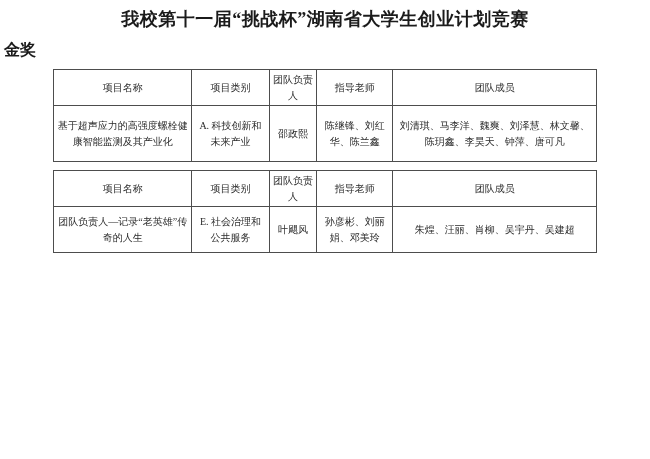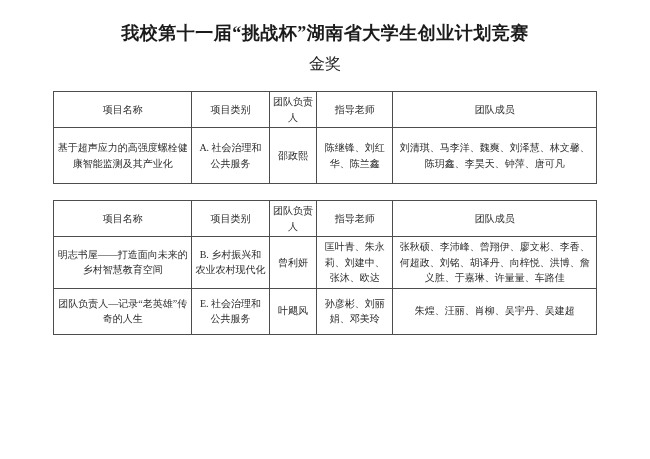--- a/index.html
+++ b/index.html
@@ -7,39 +7,38 @@
     position: relative;
     width: 650px;
     height: 459px;
     background: #ffffff;
     overflow: hidden;
     font-family: "Liberation Serif", "DejaVu Serif", serif;
     color: #222222;
   }
   .doc-title {
     margin: 0;
-    padding-top: 21px;
+    padding-top: 7px;
     text-align: center;
     font-size: 18px;
     font-weight: bold;
     letter-spacing: 0.5px;
     color: #1b1b1b;
   }
   .section-heading {
     margin: 4px;
-    text-align: center;
     font-size: 16px;
-    font-weight: normal;
+    font-weight: bold;
     color: #1b1b1b;
   }
   .heading-gold { margin-top: 9px; }
   .heading-bronze { margin-top: 14px; }
   table.award-table {
     width: 544px;
-    margin: 16px auto;
+    margin: 8px auto;
     border-collapse: collapse;
     table-layout: fixed;
   }
   .table-gold { margin-top: 17px; }
   .table-bronze { margin-top: 9px; }
   .award-table th, .award-table td {
     border: 1px solid #4d4d4d;
     font-size: 10px;
     font-weight: normal;
     text-align: center;
@@ -82,21 +81,21 @@
         <th>项目名称</th>
         <th>项目类别</th>
         <th>团队负责人</th>
         <th>指导老师</th>
         <th>团队成员</th>
       </tr>
     </thead>
     <tbody>
       <tr class="h56">
         <td>基于超声应力的高强度螺栓健康智能监测及其产业化</td>
-        <td>A. 社会治理和公共服务</td>
+        <td>A. 科技创新和未来产业</td>
         <td>邵政熙</td>
         <td>陈继锋、刘红华、陈兰鑫</td>
         <td>刘清琪、马李洋、魏爽、刘泽慧、林文馨、陈玥鑫、李昊天、钟萍、唐可凡</td>
       </tr>
     </tbody>
   </table>
 
 
   <table class="award-table table-bronze">
     <colgroup>
@@ -109,27 +108,20 @@
     <thead>
       <tr class="h33">
         <th>项目名称</th>
         <th>项目类别</th>
         <th>团队负责人</th>
         <th>指导老师</th>
         <th>团队成员</th>
       </tr>
     </thead>
     <tbody>
-      <tr class="h48">
-        <td>明志书屋——打造面向未来的乡村智慧教育空间</td>
-        <td>B. 乡村振兴和农业农村现代化</td>
-        <td>曾利妍</td>
-        <td>匡叶青、朱永莉、刘建中、张沐、欧达</td>
-        <td>张秋硕、李沛峰、曾翔伊、廖文彬、李香、何超政、刘铭、胡译丹、向梓悦、洪博、詹义胜、于嘉琳、许量量、车路佳</td>
-      </tr>
       <tr class="h46">
         <td>团队负责人—记录“老英雄”传奇的人生</td>
         <td>E. 社会治理和公共服务</td>
         <td>叶飓风</td>
         <td>孙彦彬、刘丽娟、邓美玲</td>
         <td>朱煌、汪丽、肖柳、吴宇丹、吴建超</td>
       </tr>
     </tbody>
   </table>
 

